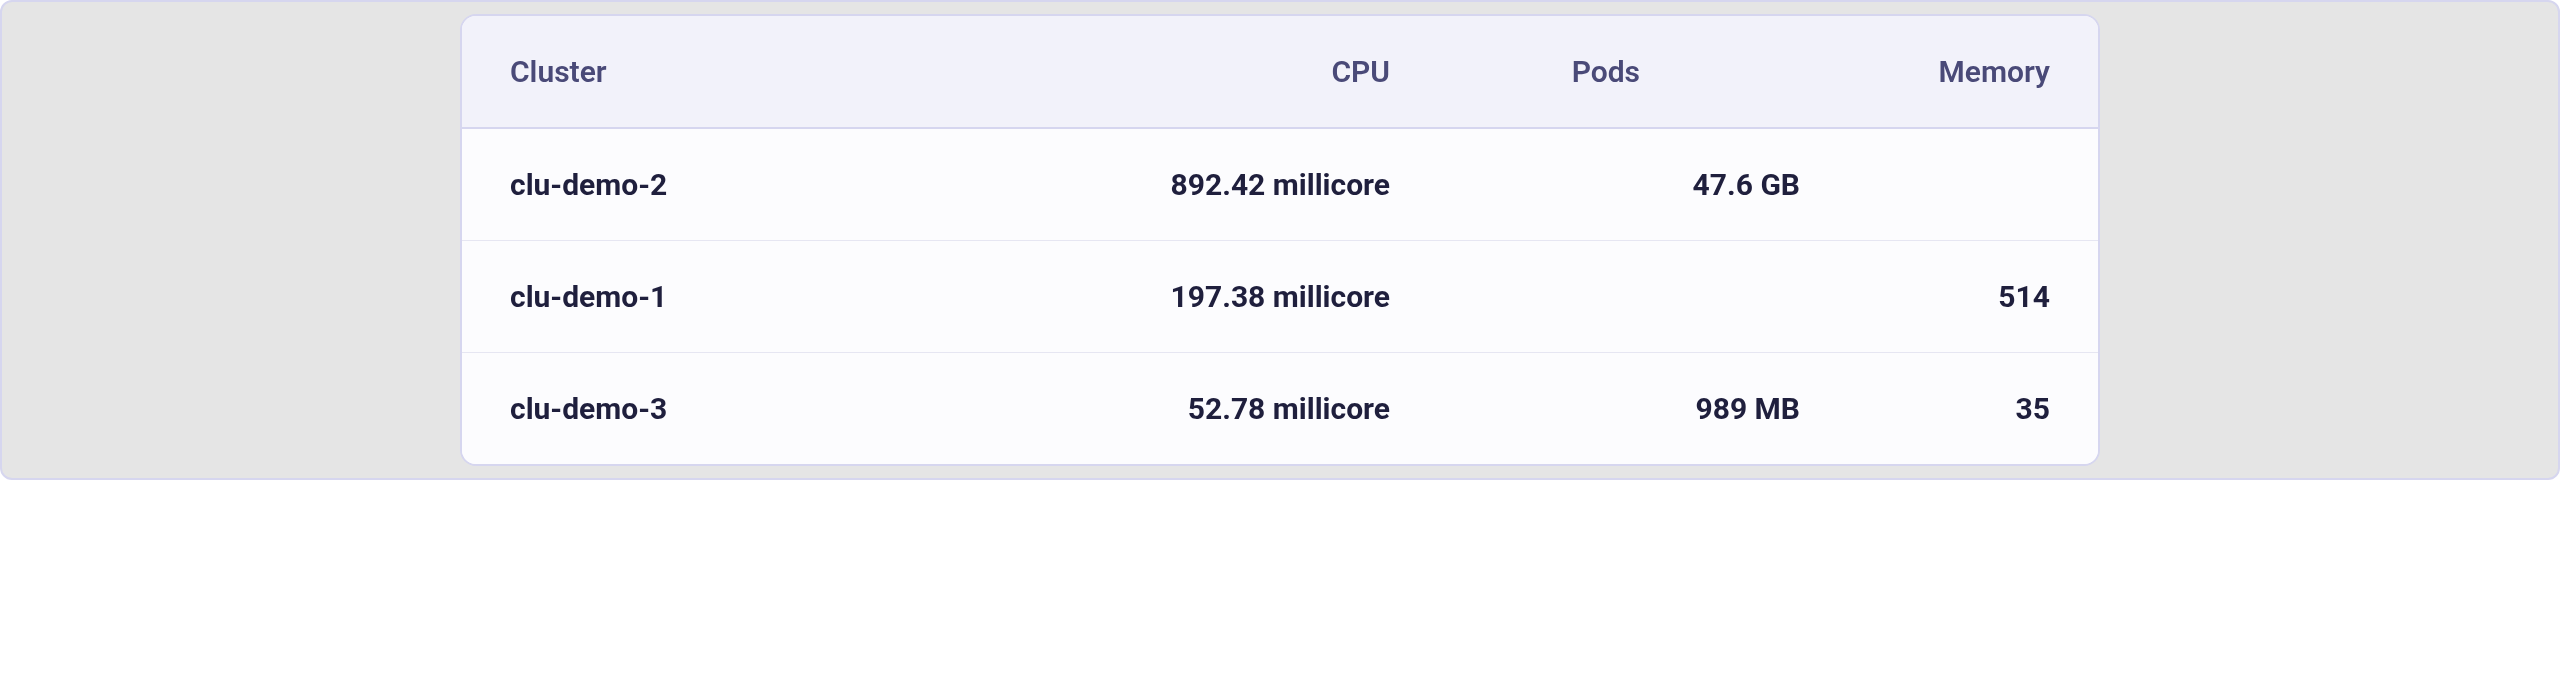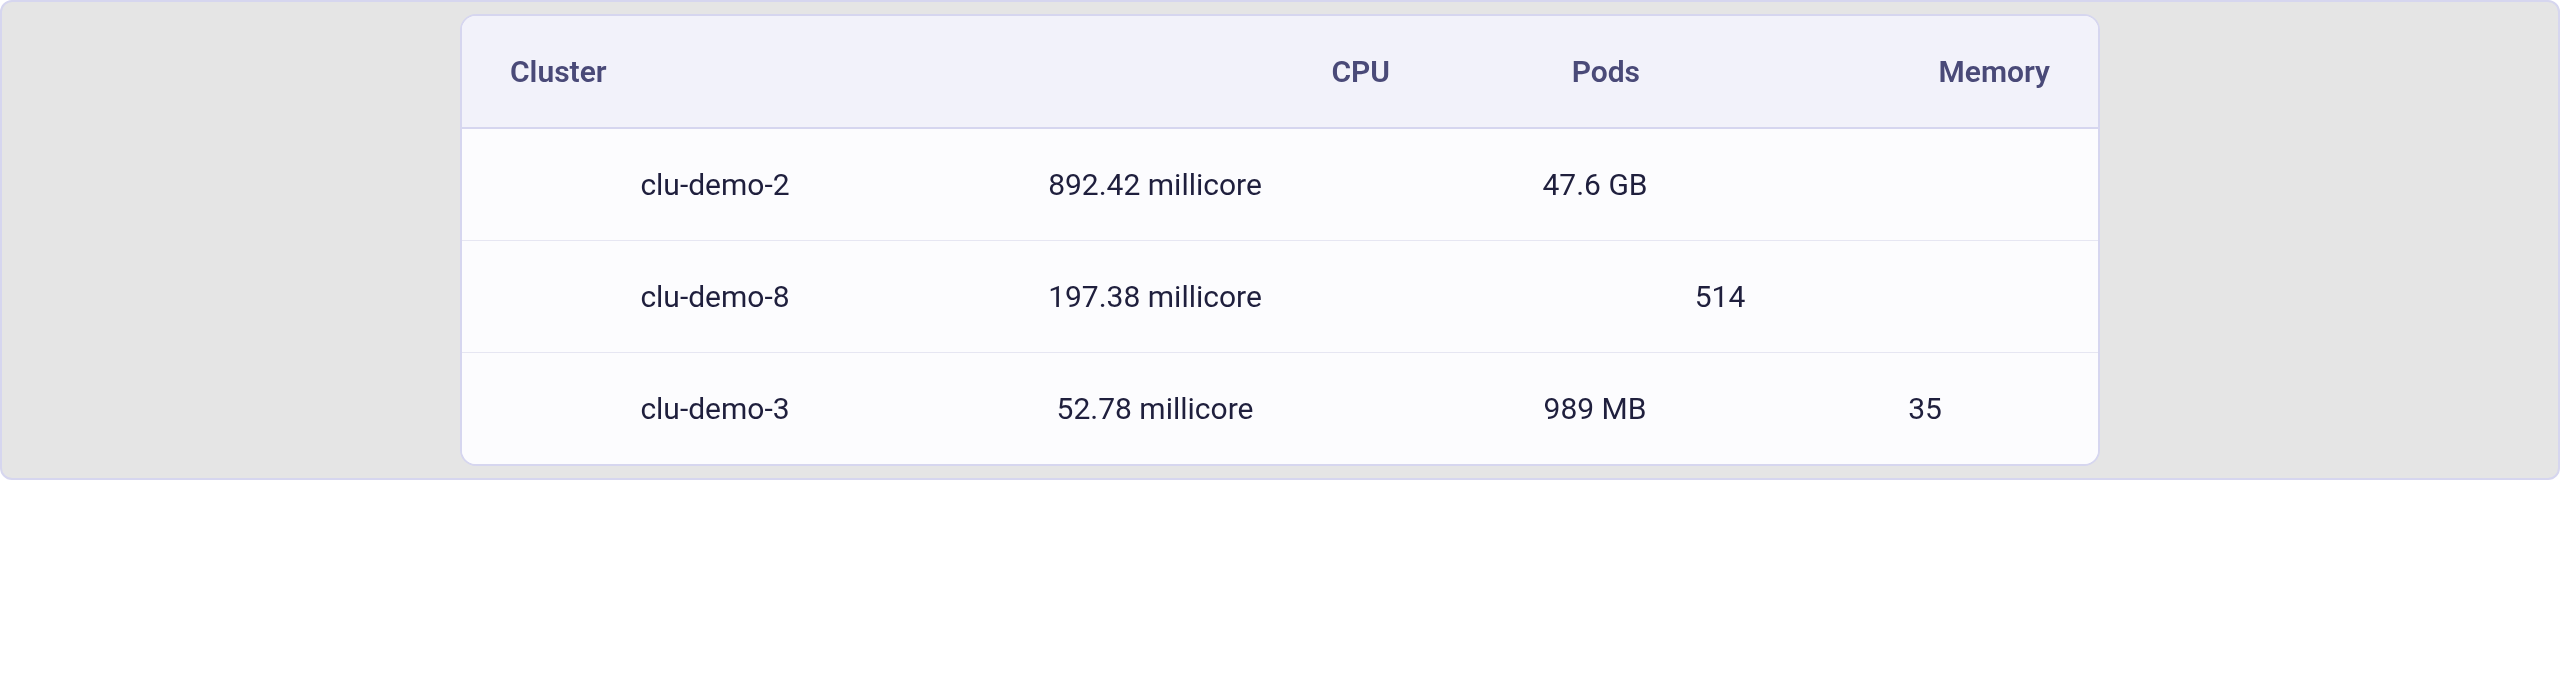--- a/index.html
+++ b/index.html
@@ -64,42 +64,41 @@
     .col-pods {
       flex: 1;
       text-align: right;
     }
     .table-header .col {
       color: #4a4a78;
       font-weight: 600;
     }
     .table-row .col {
       color: #1f1f3d;
-      font-weight: 400;
-      text-align: center;
+      font-weight: 700;
     }
   </style>
 </head>
 <body>
 
 <div class="outer-container">
   <div class="table-wrapper">
     <div class="table-header">
       <div class="col col-cluster">Cluster</div>
       <div class="col col-cpu">CPU</div>
       <div class="col col-pods">Pods</div>
       <div class="col col-memory">Memory</div>
     </div>
     <div class="table-row">
       <div class="col col-cluster">clu-demo-2</div>
       <div class="col col-cpu">892.42 millicore</div>
       <div class="col col-memory">47.6 GB</div>
     </div>
     <div class="table-row">
-      <div class="col col-cluster">clu-demo-8</div>
+      <div class="col col-cluster">clu-demo-1</div>
       <div class="col col-cpu">197.38 millicore</div>
       <div class="col col-pods">514</div>
     </div>
     <div class="table-row">
       <div class="col col-cluster">clu-demo-3</div>
       <div class="col col-cpu">52.78 millicore</div>
       <div class="col col-memory">989 MB</div>
       <div class="col col-pods">35</div>
     </div>
   </div>

